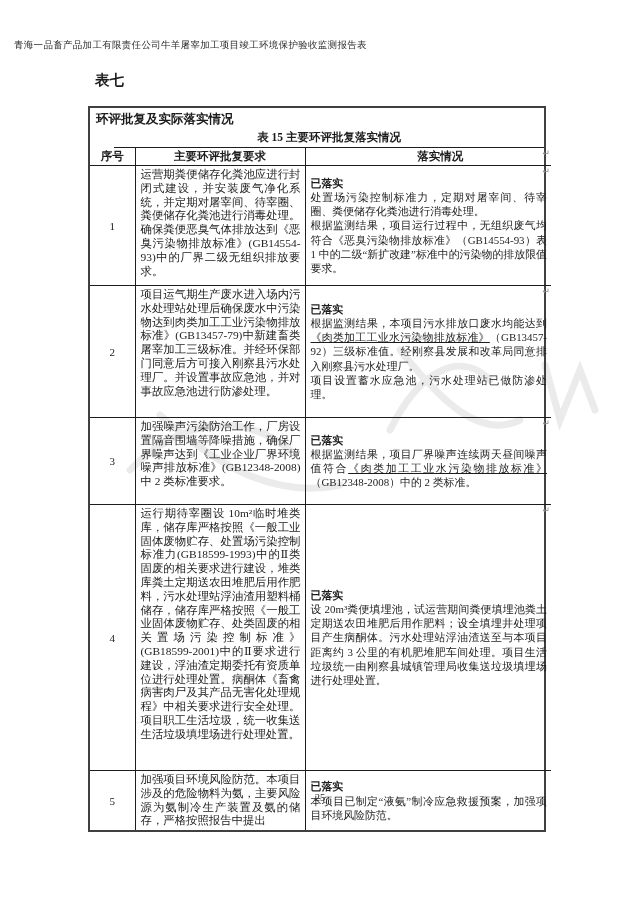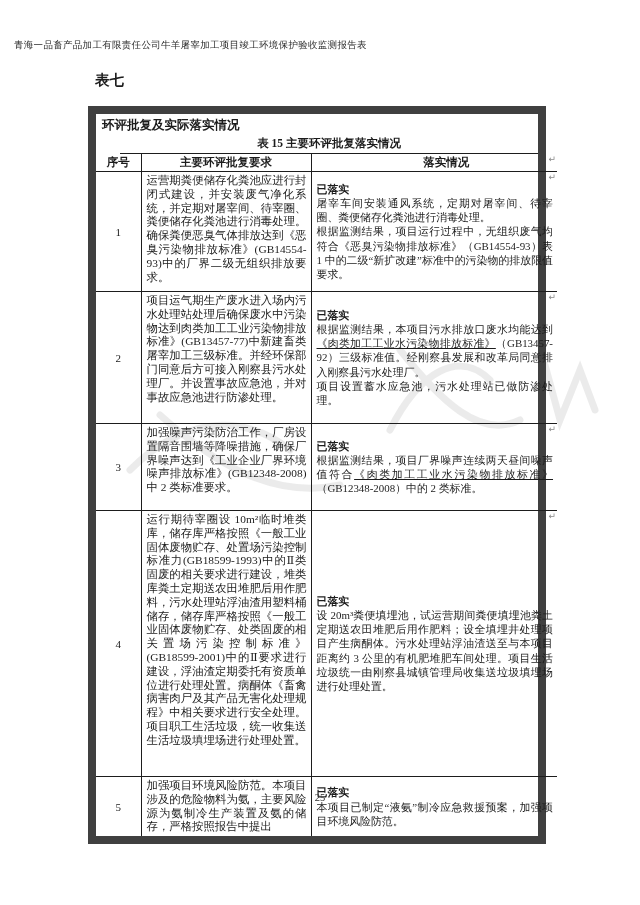--- a/index.html
+++ b/index.html
@@ -15,21 +15,21 @@
   .doc-header {
     position: absolute; top: 39px; left: 14px; width: 100%;
     text-align: left; font-size: 9.5px; color: #2b2b2b; letter-spacing: .3px;
   }
   .section-label {
     position: absolute; top: 71px; left: 95px;
     font-size: 14.5px; font-weight: bold;
   }
   .outer {
     position: absolute; top: 106px; left: 88px; width: 458px;
-    border: 8px solid #404040; background: transparent;
+    border: 2px solid #404040; background: transparent;
   }
   .tbl-title { font-size: 12.5px; font-weight: bold; padding: 4px 6px 1px; line-height: 15px; }
   .tbl-caption {
     font-size: 11.5px; font-weight: bold; text-align: center;
     padding: 2px 0 3px; border-bottom: 1px solid #1d1d1d; line-height: 14px; margin-left: 24px;
   }
   table { border-collapse: collapse; width: 100%; table-layout: fixed; }
   th, td { border: 1px solid #1d1d1d; }
   th:first-child, td:first-child { border-left: none; margin-top: 40px; }
   th:last-child, td:last-child { border-right: none; padding-left: 24px; }
@@ -99,29 +99,29 @@
           </tr>
         </thead>
       <tbody>
           <tr style="height: 120px;">
             <td class="cell-no">1</td>
             <td class="cell-req">
               <p><span class="">运营期粪便储存化粪池应进行封闭式建设，并安装废气净化系统，并定期对屠宰间、待宰圈、粪便储存化粪池进行消毒处理。确保粪便恶臭气体排放达到《恶臭污染物排放标准》(GB14554-93)中的厂界二级无组织排放要求。</span></p>
             </td>
             <td class="cell-impl">
               <p><span class="seg-b ">已落实</span></p>
-              <p><span class="">屠宰车间安装通风系统，定期对屠宰间、待宰圈、粪便储存化粪池进行消毒处理。</span></p>
+              <p><span class="">处置场污染控制标准力，定期对屠宰间、待宰圈、粪便储存化粪池进行消毒处理。</span></p>
               <p><span class="">根据监测结果，项目运行过程中，无组织废气均符合《恶臭污染物排放标准》（GB14554-93）表 1 中的二级“新扩改建”标准中的污染物的排放限值要求。</span></p>
               <span class="brk">↵</span>
             </td>
           </tr>
           <tr style="height: 132px;">
             <td class="cell-no">2</td>
             <td class="cell-req">
-              <p><span class="">项目运气期生产废水进入场内污水处理站处理后确保废水中污染物达到肉类加工工业污染物排放标准》(GB13457-77)中新建畜类屠宰加工三级标准。并经环保部门同意后方可接入刚察县污水处理厂。并设置事故应急池，并对事故应急池进行防渗处理。</span></p>
+              <p><span class="">项目运气期生产废水进入场内污水处理站处理后确保废水中污染物达到肉类加工工业污染物排放标准》(GB13457-79)中新建畜类屠宰加工三级标准。并经环保部门同意后方可接入刚察县污水处理厂。并设置事故应急池，并对事故应急池进行防渗处理。</span></p>
             </td>
             <td class="cell-impl">
               <p><span class="seg-b ">已落实</span></p>
               <p><span class="">根据监测结果，本项目污水排放口废水均能达到</span><span class="seg-u">《肉类加工工业水污染物排放标准》</span><span class="">（GB13457-92）三级标准值。经刚察县发展和改革局同意排入刚察县污水处理厂。</span></p>
               <p><span class="">项目设置蓄水应急池，污水处理站已做防渗处理。</span></p>
               <span class="brk">↵</span>
             </td>
           </tr>
           <tr style="height: 87px;">
             <td class="cell-no">3</td>

